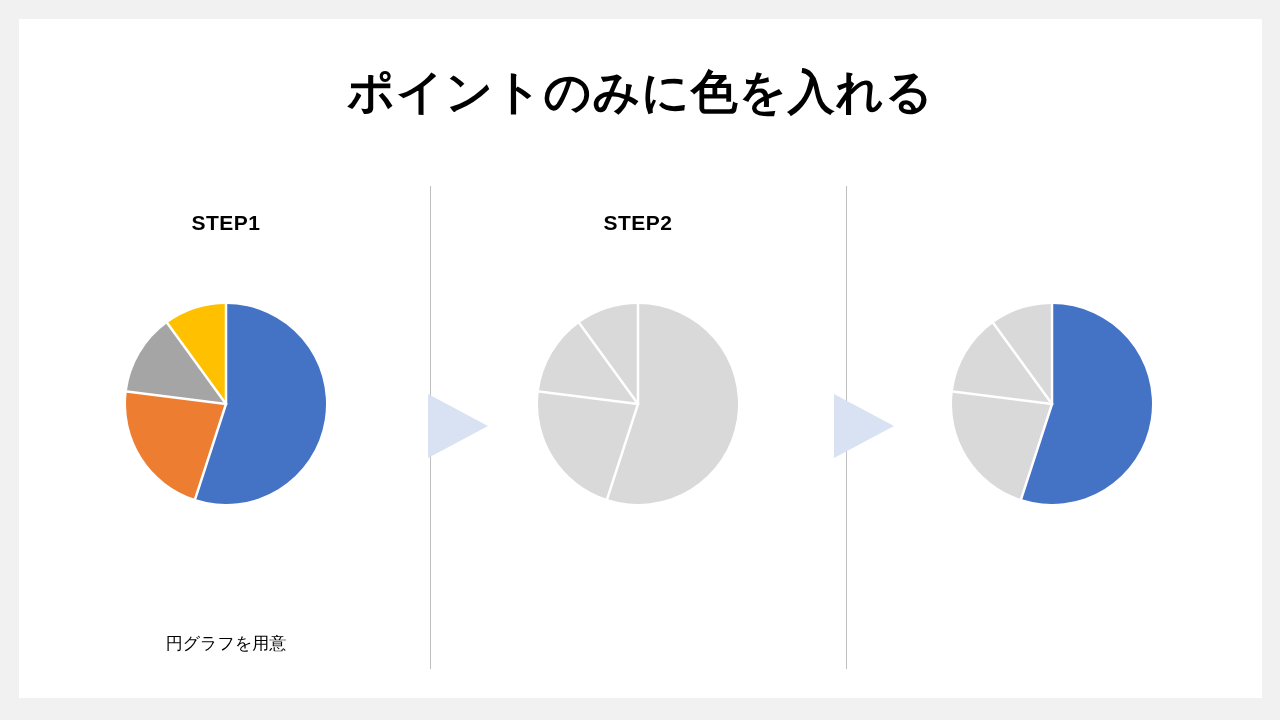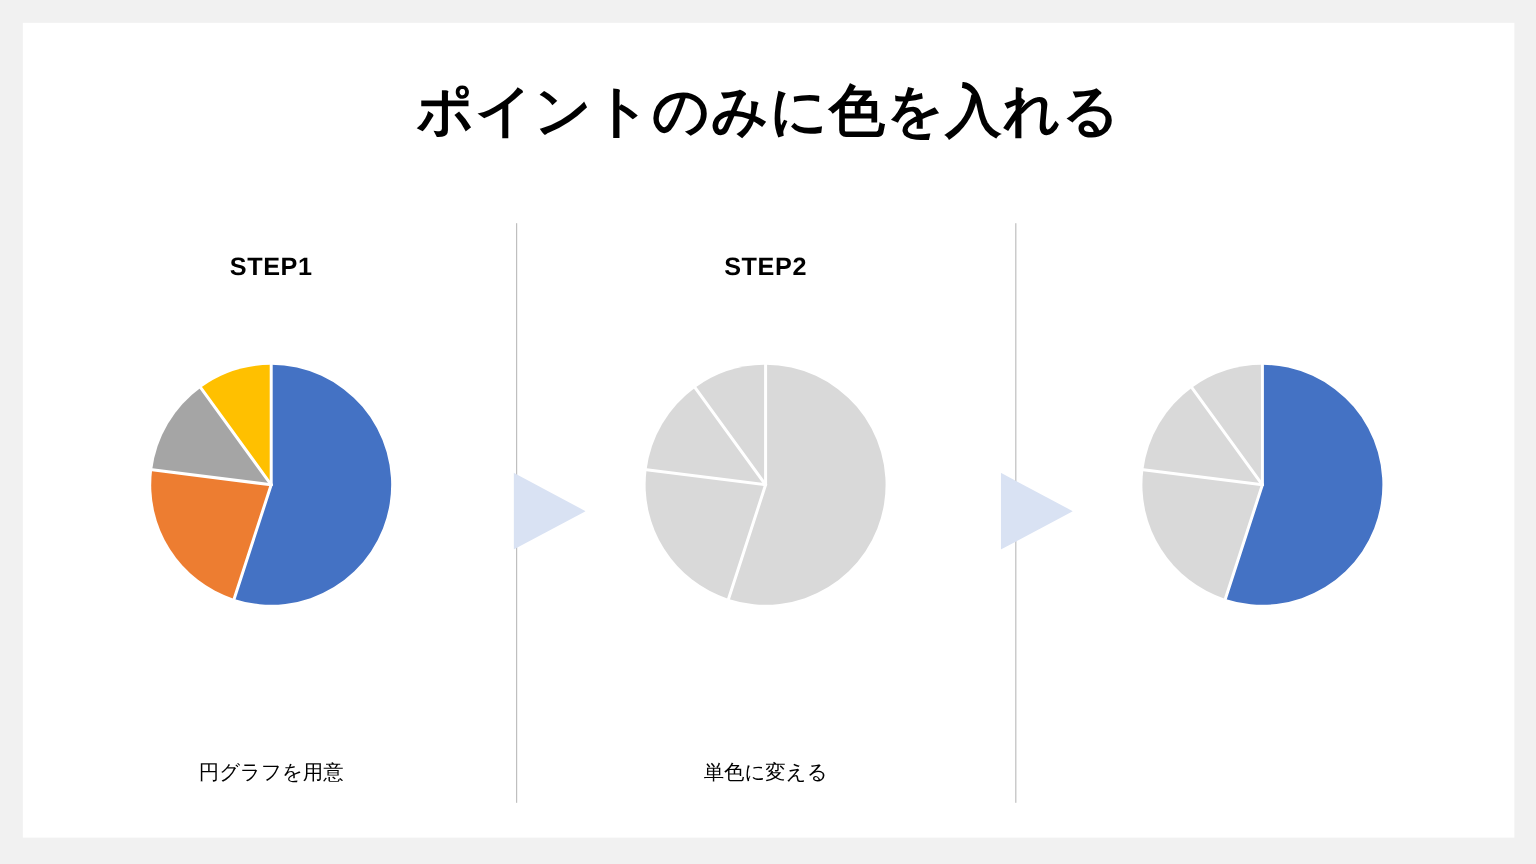--- a/index.html
+++ b/index.html
@@ -155,21 +155,20 @@
             <path d="M 0 0 L -58.78 -80.90 A 100 100 0 0 1 0.00 -100.00 Z" fill="#D9D9D9"></path>
             <g stroke="#FFFFFF" stroke-width="2.5" stroke-linecap="round">
               <line x1="0" y1="0" x2="0.00" y2="-100.00"></line>
               <line x1="0" y1="0" x2="-30.90" y2="95.11"></line>
               <line x1="0" y1="0" x2="-99.21" y2="-12.53"></line>
               <line x1="0" y1="0" x2="-58.78" y2="-80.90"></line>
             </g>
           </g>
       </svg>
     </div>
-    <div class="step-caption">単色に変える</div>
   </div>
 
   <div class="arrow" id="arrow-2">
     <svg width="60" height="68" viewBox="0 0 60 68">
       <polygon points="0,2 60,34 0,66" fill="#D9E2F3"></polygon>
     </svg>
   </div>
 
   <div class="step-col" id="step-col-3">
     <div class="pie-wrap">

